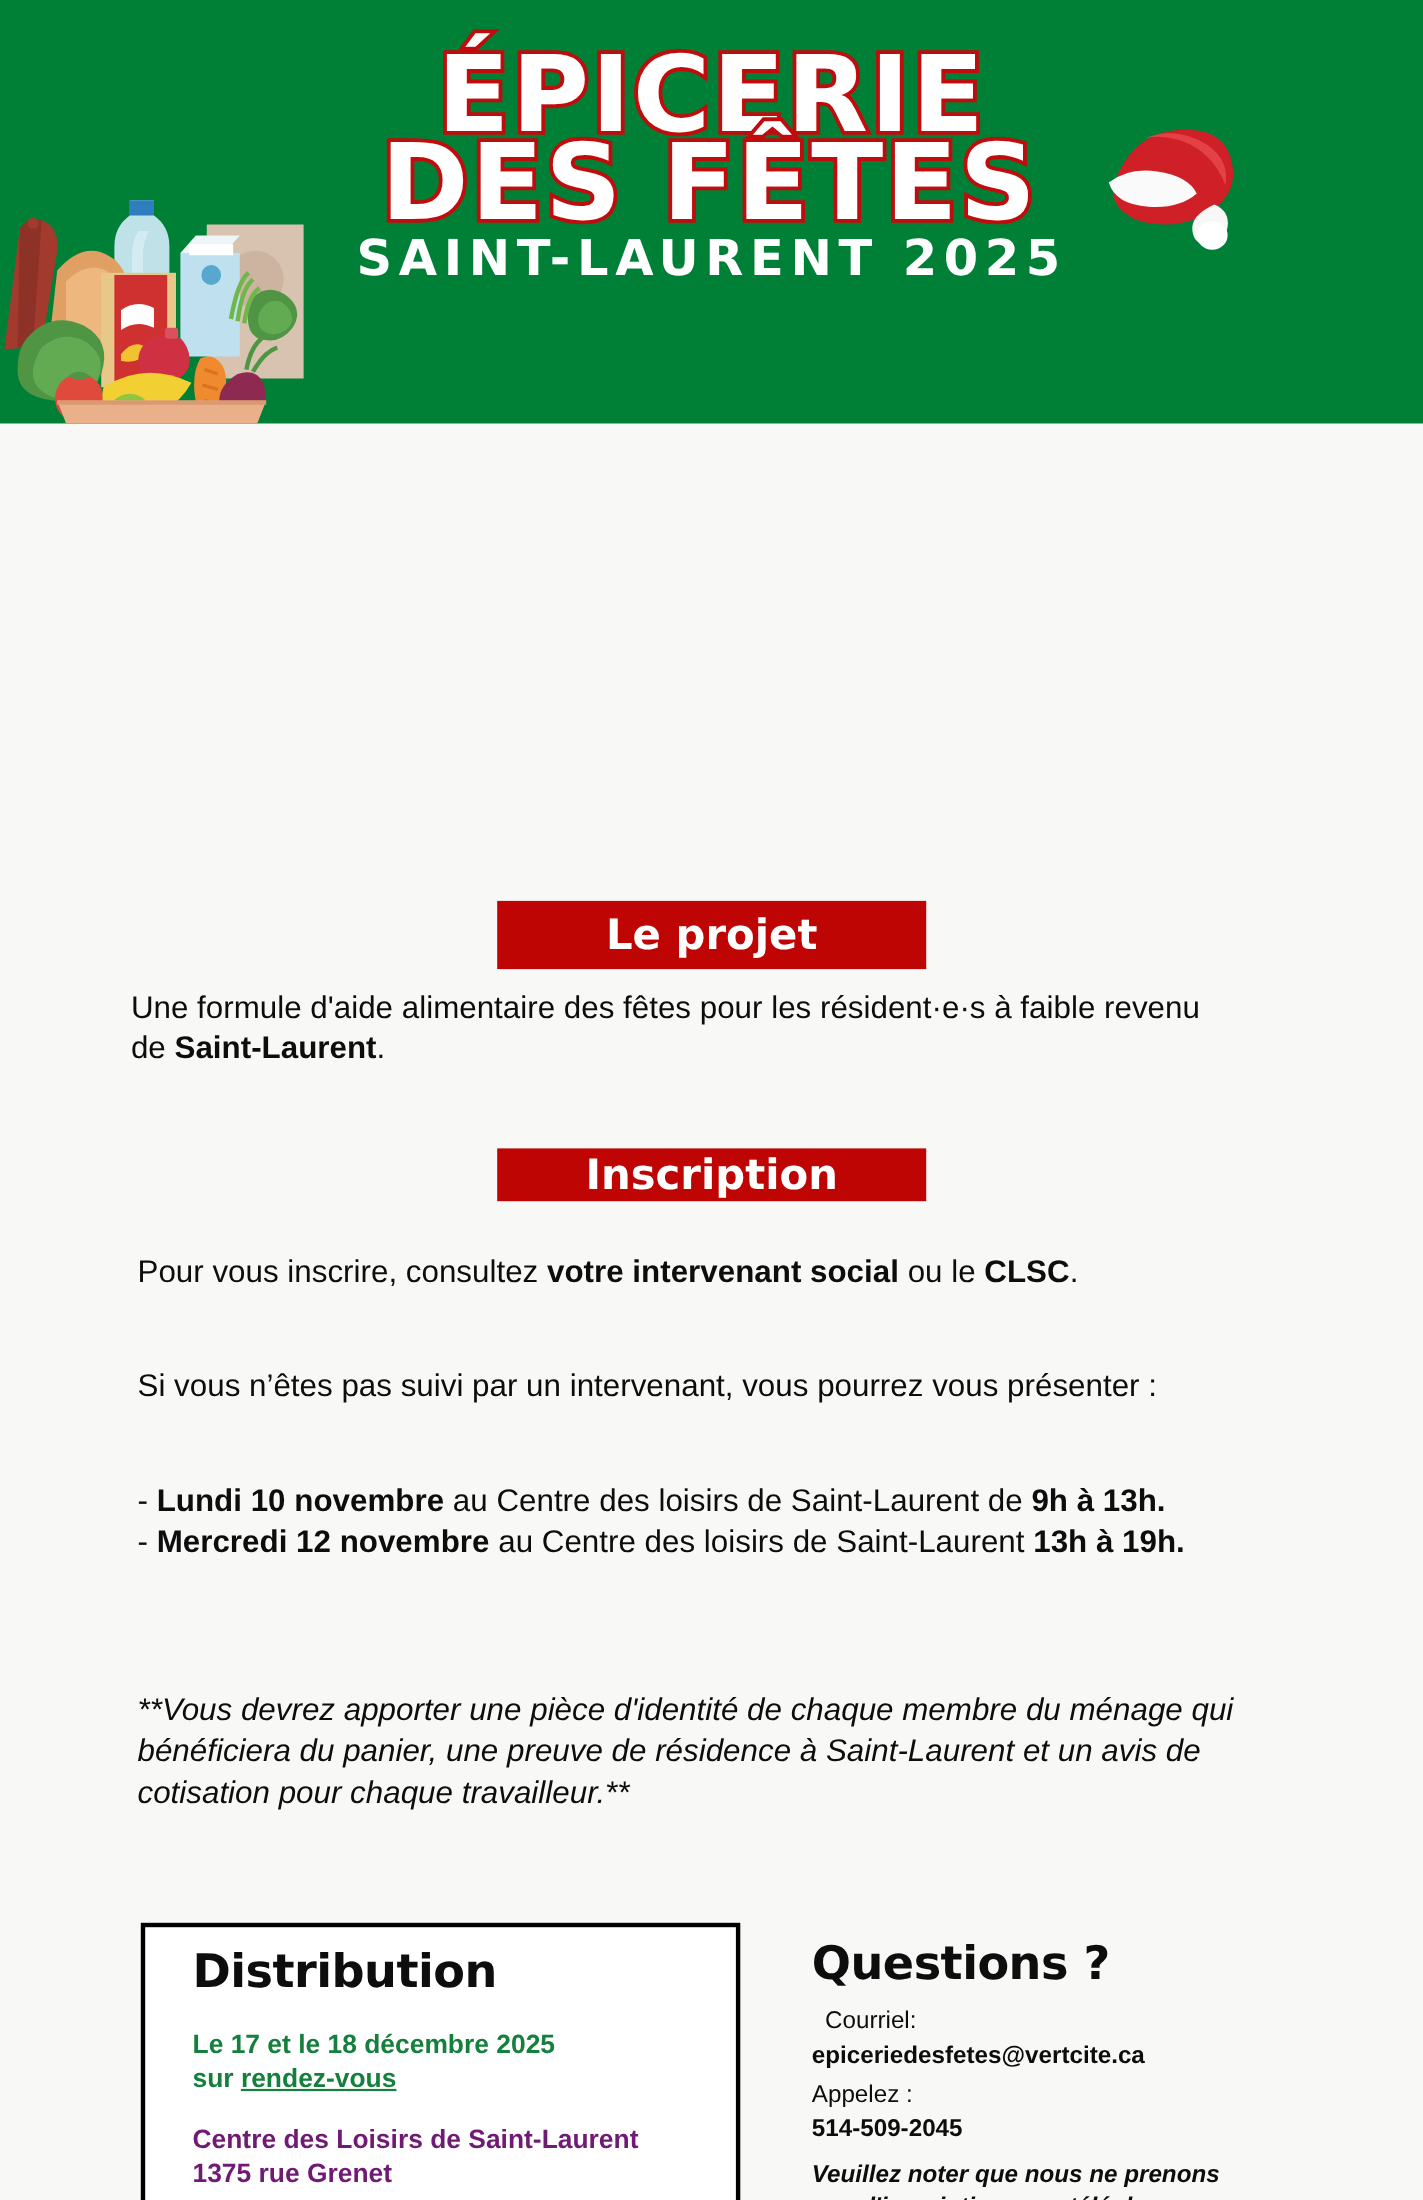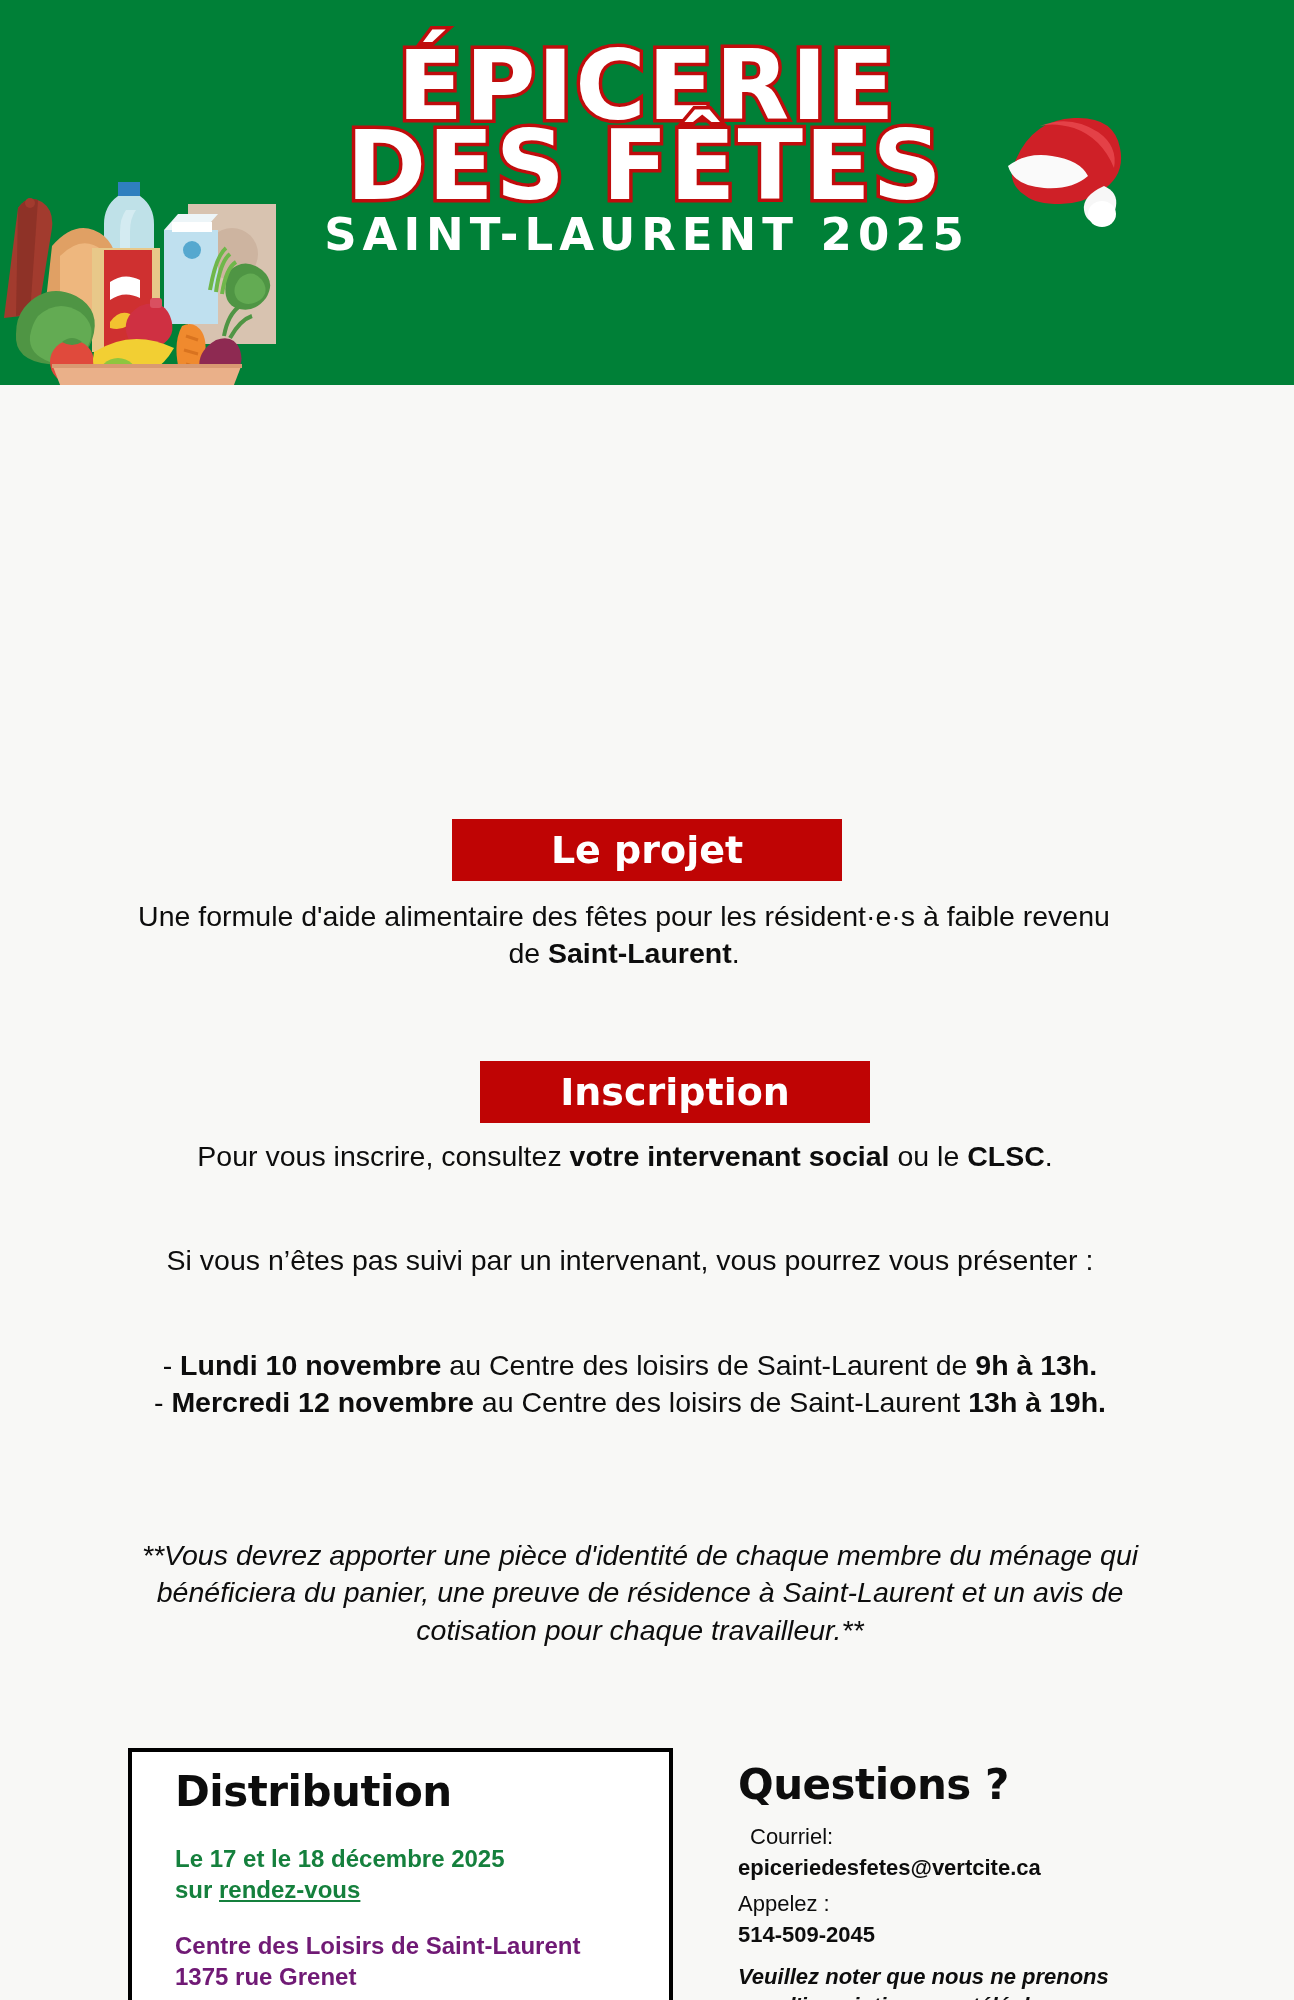--- a/index.html
+++ b/index.html
@@ -105,34 +105,32 @@
   .banner-projet {
     left: 452px;
     top: 418px;
     width: 390px;
     height: 62px;
     font-size: 38px;
     margin-top: 16px;
   }
   .banner-inscription {
     left: 452px;
-    top: 676px;
+    top: 659px;
     width: 390px;
-    height: 62px;
+    height: 48px;
     font-size: 38px;
-    margin-left: 28px;
   }
 
   .para {
     position: absolute;
     font-family: "Liberation Sans", sans-serif;
     color: #0d0d0d;
     font-size: 28.5px;
     line-height: 1.31;
-    text-align: center;
   }
   .para b { font-weight: 700; }
 
   .p-projet {
     left: 119px;
     top: 513px;
     width: 1010px;
   }
   .p-inscrire {
     left: 125px;

